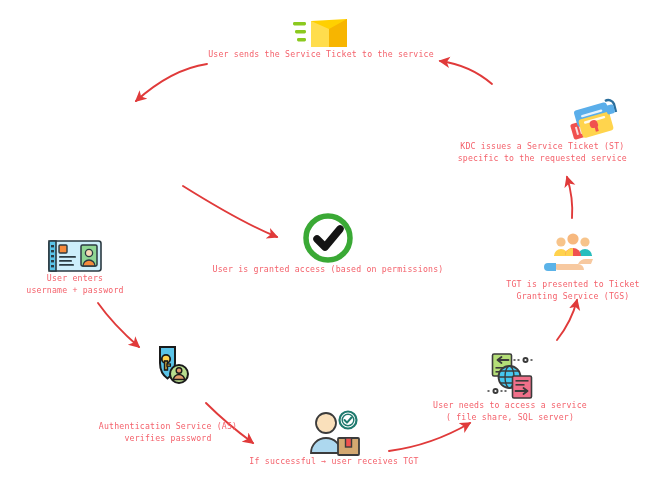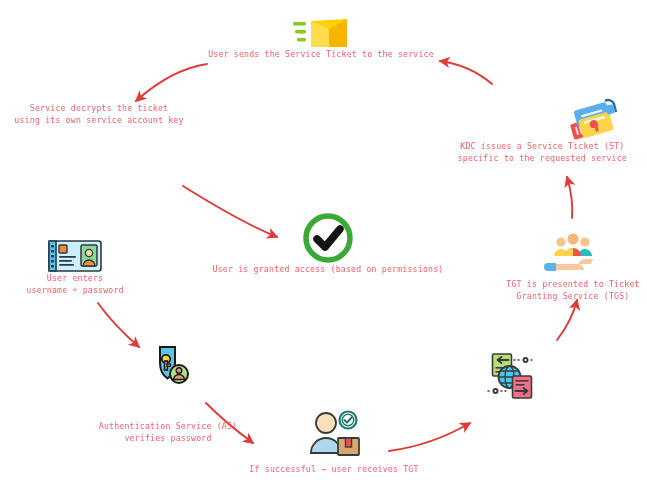--- a/index.html
+++ b/index.html
@@ -88,22 +88,20 @@
         <rect x="4" y="21" width="9" height="3.4" rx="1.4" fill="#8bc91f"></rect>
         <path d="M18,4 L54,2 L54,30 L18,30 Z" fill="#ffd000"></path>
         <path d="M18,4 L36,12 L36,30 L18,30 Z" fill="#ffdd4d"></path>
         <path d="M36,12 L54,2 L54,30 L36,30 Z" fill="#f7b500"></path>
       </svg>
     </span>
     <div class="node-label">User sends the Service Ticket to the service</div>
   </div>
 
   <div class="node" style="left:99px; top:103px; transform:translateX(-50%); width:230px;">
-    <div class="node-label">Service decrypts the ticket
-using its own service account key</div>
   </div>
 
   <div class="node" style="left:512px; top:95px; transform:translateX(-50%); width:230px;align-items:flex-end;">
     <span class="node-icon">
       <svg width="60" height="46" viewBox="0 0 60 46">
         <path d="M38,6 a6,6 0 0 1 9,3 l2,8" fill="none" stroke="#2b6e9c" stroke-width="2.4"></path>
         <g transform="rotate(-16 30 26)">
           <rect x="3" y="22" width="16" height="16" rx="2" fill="#f0514f"></rect>
           <rect x="7" y="26" width="2" height="8" fill="#ffffff" opacity="0.8"></rect>
           <rect x="11" y="26" width="2" height="8" fill="#ffffff" opacity="0.8"></rect>
@@ -213,23 +211,25 @@
           <rect x="36" y="30" width="13" height="1.6"></rect>
           <rect x="36" y="34" width="9" height="1.6"></rect>
         </g>
         <path d="M36,41 L48,41 M44,38 L48,41 L44,44" fill="none" stroke="#3b3b3b" stroke-width="1.8" stroke-linecap="round" stroke-linejoin="round"></path>
         <path d="M8,41 L12,41" stroke="#3b3b3b" stroke-width="1.6" stroke-dasharray="2 2"></path>
         <circle cx="16" cy="41" r="3" fill="#3b3b3b"></circle>
         <circle cx="16" cy="41" r="1.1" fill="#ffffff"></circle>
         <path d="M21,41 L29,41" stroke="#3b3b3b" stroke-width="1.6" stroke-dasharray="2 2"></path>
       </svg>
     </span>
-  </div>
-
-  <div class="node" style="left:334px; top:410px; transform:translateX(-50%); width:220px;gap:8px;">
+    <div class="node-label">User needs to access a service
+( file share, SQL server)</div>
+  </div>
+
+  <div class="node" style="left:334px; top:410px; transform:translateX(-50%); width:220px;">
     <span class="node-icon">
       <svg width="58" height="46" viewBox="0 0 58 46">
         <circle cx="21" cy="13" r="10" fill="#fae0bb" stroke="#3b3b3b" stroke-width="1.8"></circle>
         <path d="M6,43 a15,15 0 0 1 30,0 z" fill="#add8ef" stroke="#3b3b3b" stroke-width="1.8"></path>
         <circle cx="43" cy="10" r="8.5" fill="#ffffff" stroke="#1f7a6e" stroke-width="2.2"></circle>
         <circle cx="43" cy="10" r="5.8" fill="none" stroke="#1f7a6e" stroke-width="1.4"></circle>
         <path d="M39.5,10 L42,12.6 L46.5,7.5" fill="none" stroke="#1f7a6e" stroke-width="2" stroke-linecap="round" stroke-linejoin="round"></path>
         <rect x="33" y="28" width="21" height="17" rx="1" fill="#d3a871" stroke="#3b3b3b" stroke-width="1.8"></rect>
         <rect x="40.5" y="28" width="6" height="9" fill="#f0514f" stroke="#3b3b3b" stroke-width="1.4"></rect>
       </svg>

